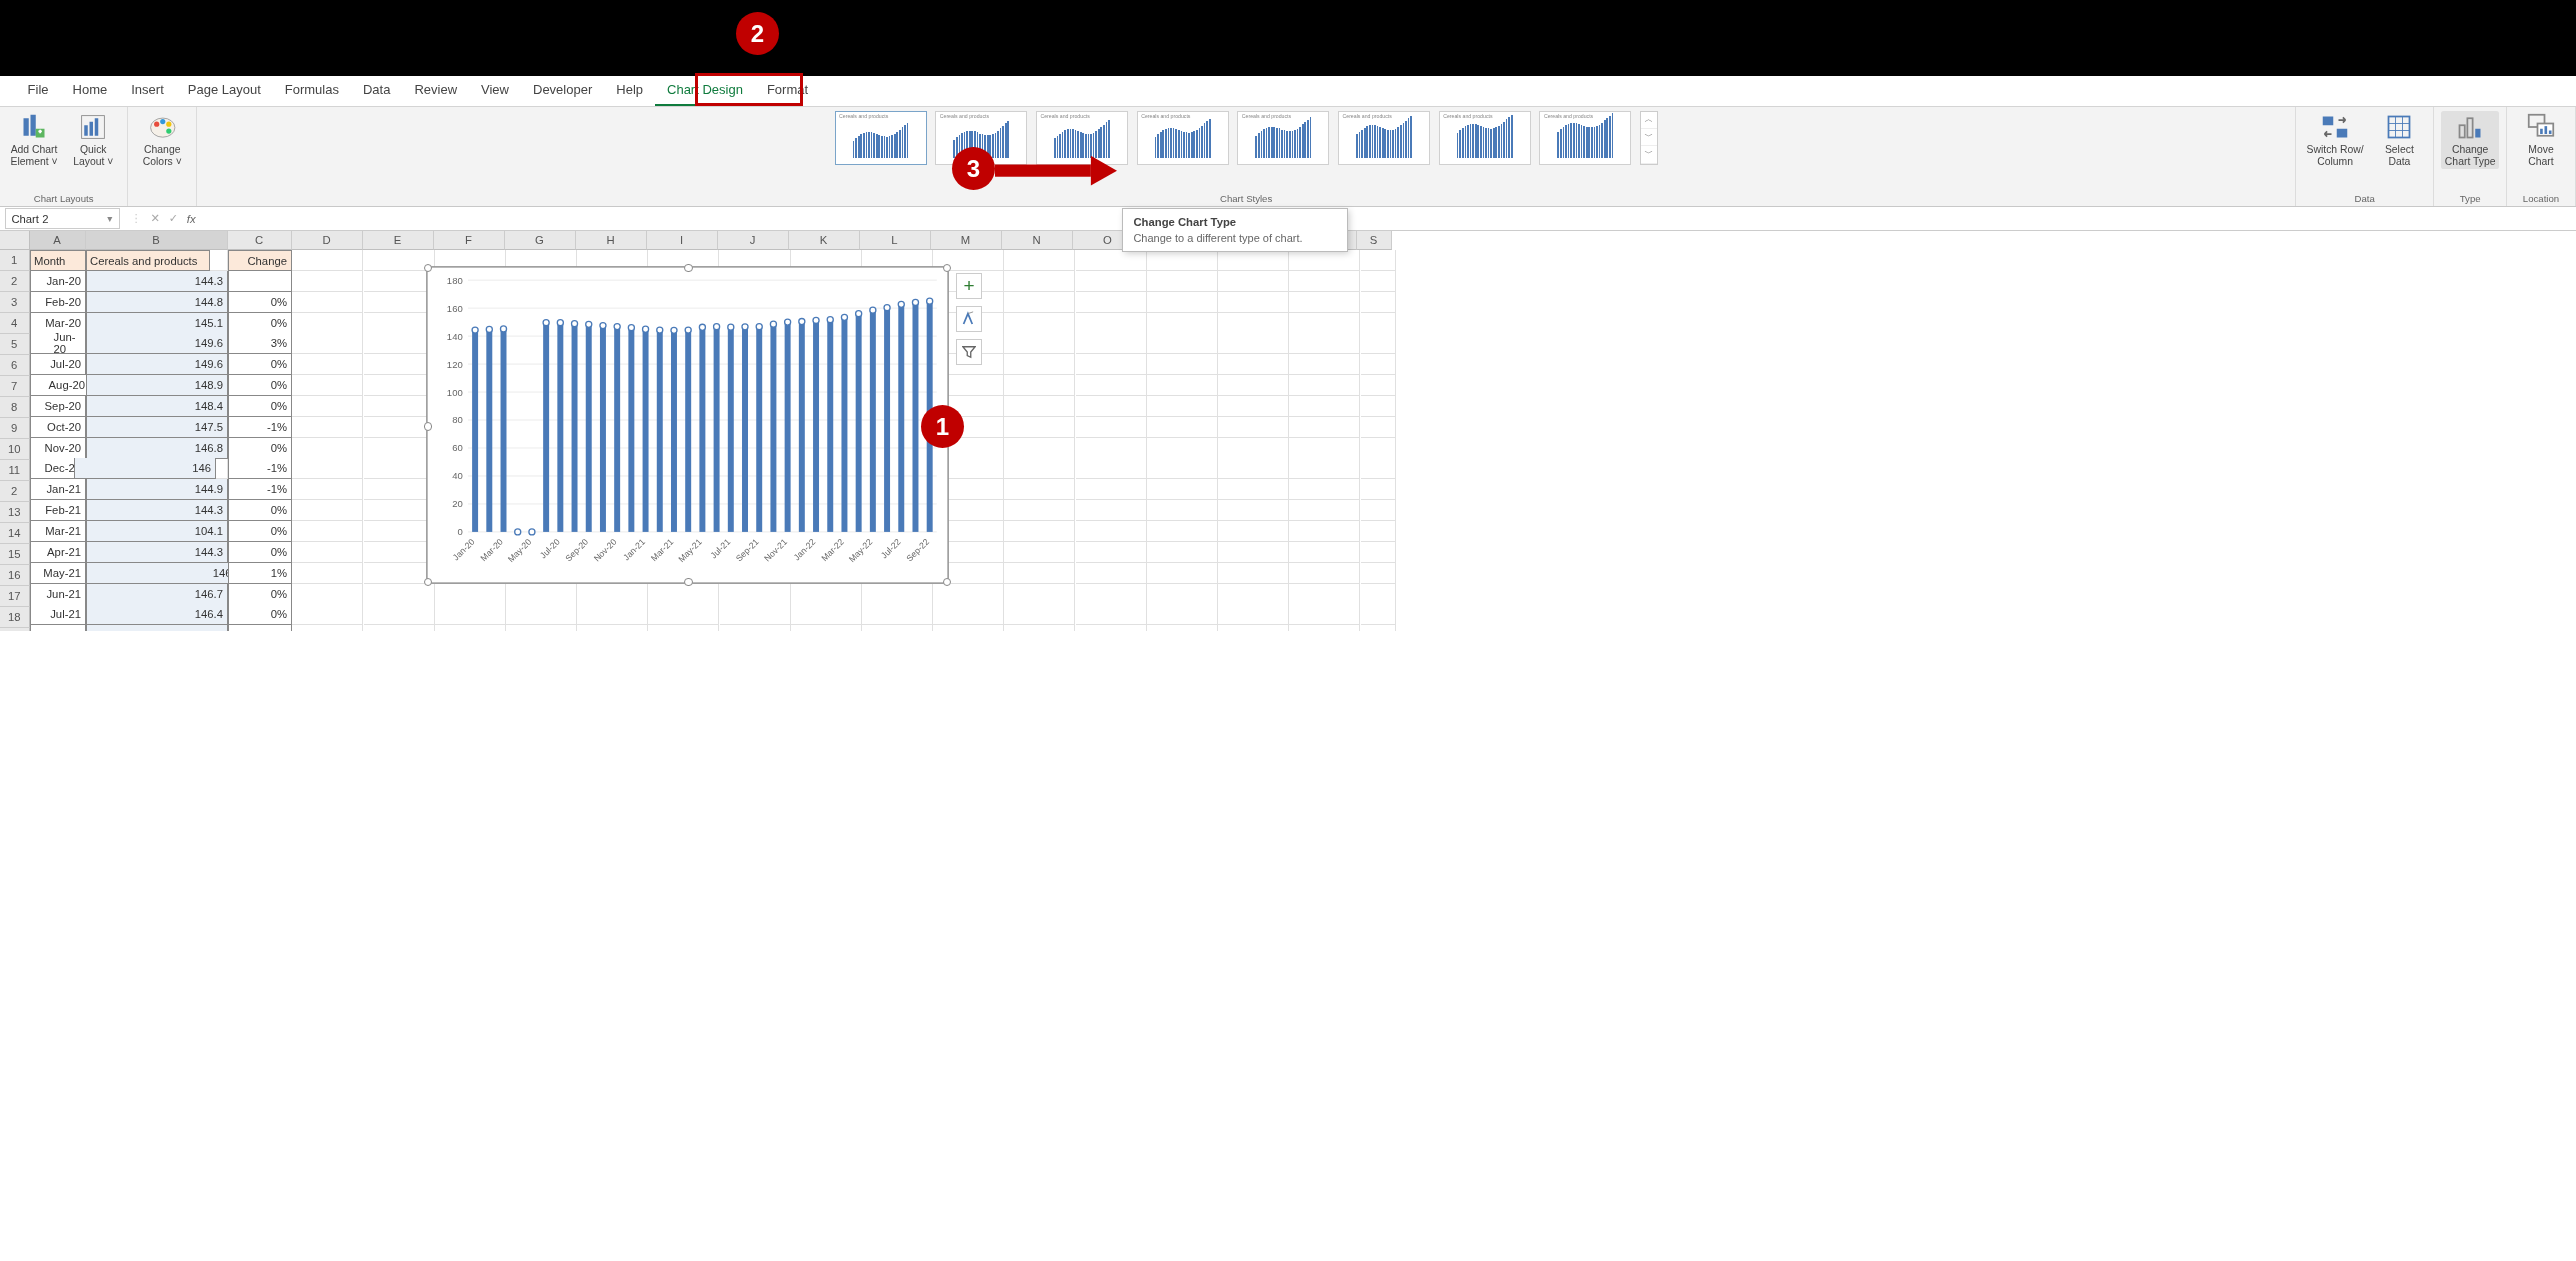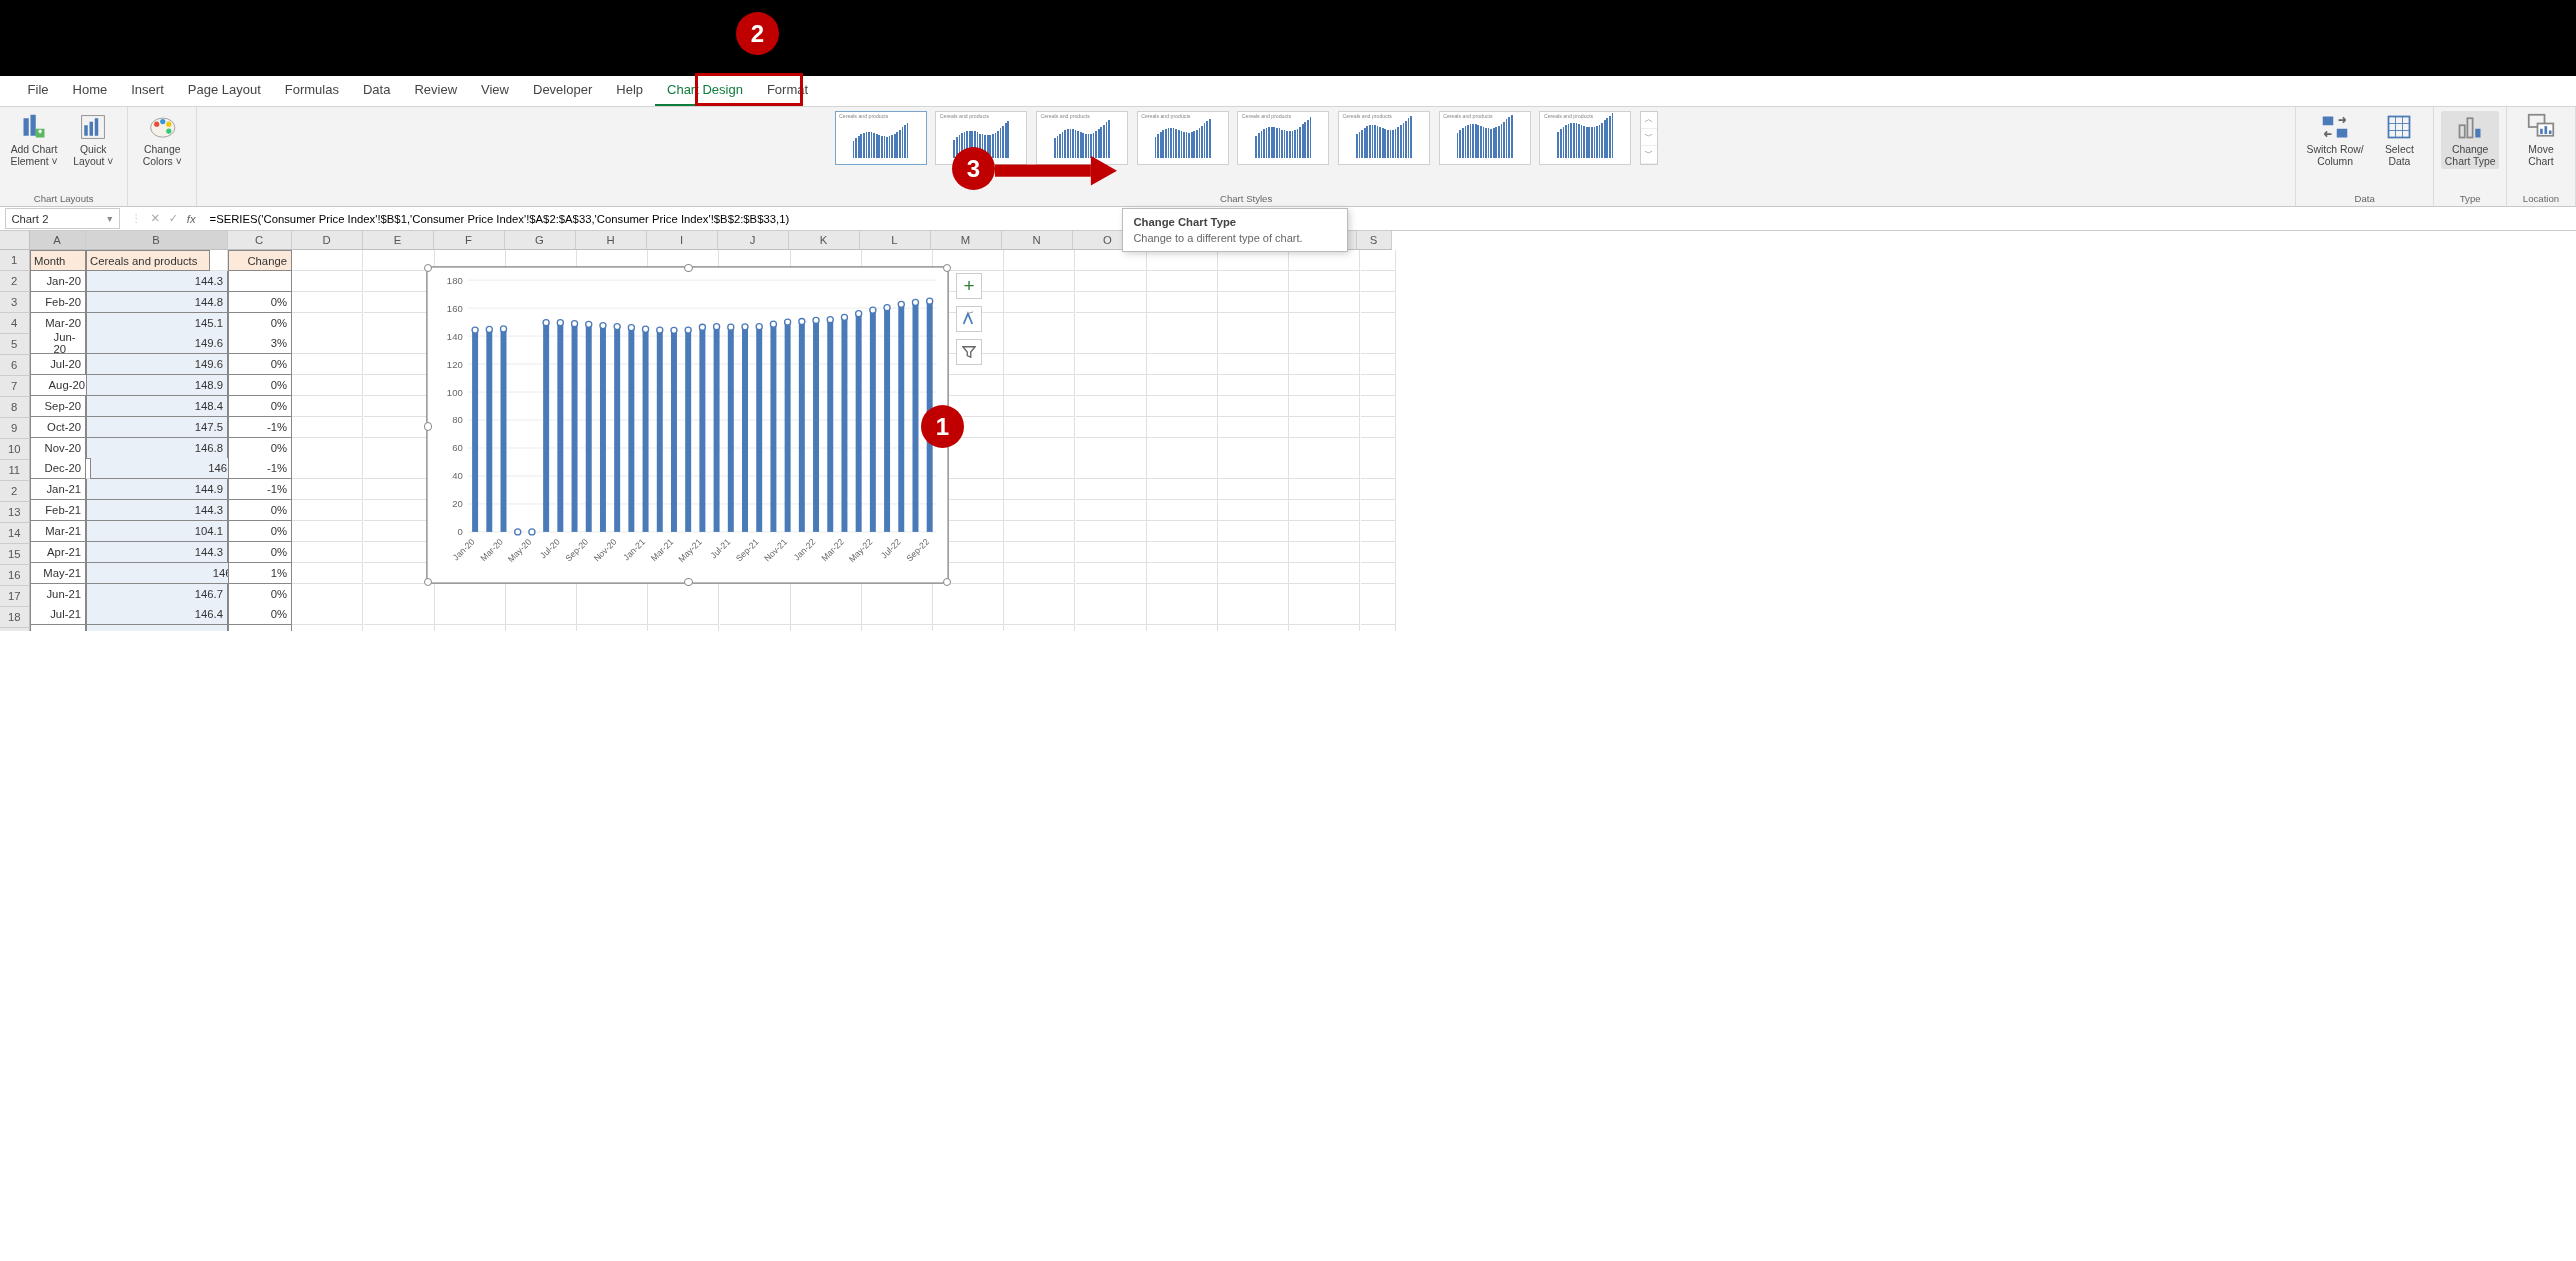--- a/index.html
+++ b/index.html
@@ -409,21 +409,20 @@
   <div class="namebox">
     <span>Chart 2</span>
       <span style="color:#888;font-size:8.7px;">▼</span>
   </div>
   <div class="fx-icons">
     <span style="color:#ccc;">⋮</span>
     <span>✕</span>
     <span>✓</span>
     <span class="fx">fx</span>
   </div>
-  <input class="formula-input" value="=SERIES('Consumer Price Index'!$B$1,'Consumer Price Index'!$A$2:$A$33,'Consumer Price Index'!$B$2:$B$33,1)" style="">
 </div>
 
 <div class="sheet">
   <div style="display:flex; flex-direction:column;">
     <div style="display:flex;">
       <div class="corner"></div>
       <div class="col-headers" id="col-headers">
           <div class="col-h sel" style="width: 56px;">A</div>
           <div class="col-h sel" style="width: 142px;">B</div>
           <div class="col-h" style="width: 64px;">C</div>
@@ -853,21 +852,21 @@
           <div class="cell data-a r" style="left: 0px; top: 146px; width: 56px;">Sep-20</div>
           <div class="cell data-b r" style="left: 56px; top: 146px; width: 142px;">148.4</div>
           <div class="cell data-c r" style="left: 198px; top: 146px; width: 64px;">0%</div>
           <div class="cell data-a r" style="left: 0px; top: 167px; width: 56px;">Oct-20</div>
           <div class="cell data-b r" style="left: 56px; top: 167px; width: 142px;">147.5</div>
           <div class="cell data-c r" style="left: 198px; top: 167px; width: 64px;">-1%</div>
           <div class="cell data-a r" style="left: 0px; top: 188px; width: 56px;">Nov-20</div>
           <div class="cell data-b r" style="left: 56px; top: 188px; width: 142px;">146.8</div>
           <div class="cell data-c r" style="left: 198px; top: 188px; width: 64px;">0%</div>
           <div class="cell data-a r" style="left: 0px; top: 208px; width: 56px;">Dec-20</div>
-          <div class="cell data-b r" style="left: 60px; top: 208px; width: 142px;">146</div>
+          <div class="cell data-b r" style="left: 44px; top: 208px; width: 142px;">146</div>
           <div class="cell data-c r" style="left: 198px; top: 208px; width: 64px;">-1%</div>
           <div class="cell data-a r" style="left: 0px; top: 229px; width: 56px;">Jan-21</div>
           <div class="cell data-b r" style="left: 56px; top: 229px; width: 142px;">144.9</div>
           <div class="cell data-c r" style="left: 198px; top: 229px; width: 64px;">-1%</div>
           <div class="cell data-a r" style="left: 0px; top: 250px; width: 56px;">Feb-21</div>
           <div class="cell data-b r" style="left: 56px; top: 250px; width: 142px;">144.3</div>
           <div class="cell data-c r" style="left: 198px; top: 250px; width: 64px;">0%</div>
           <div class="cell data-a r" style="left: 0px; top: 271px; width: 56px;">Mar-21</div>
           <div class="cell data-b r" style="left: 56px; top: 271px; width: 142px;">104.1</div>
           <div class="cell data-c r" style="left: 198px; top: 271px; width: 64px;">0%</div>

